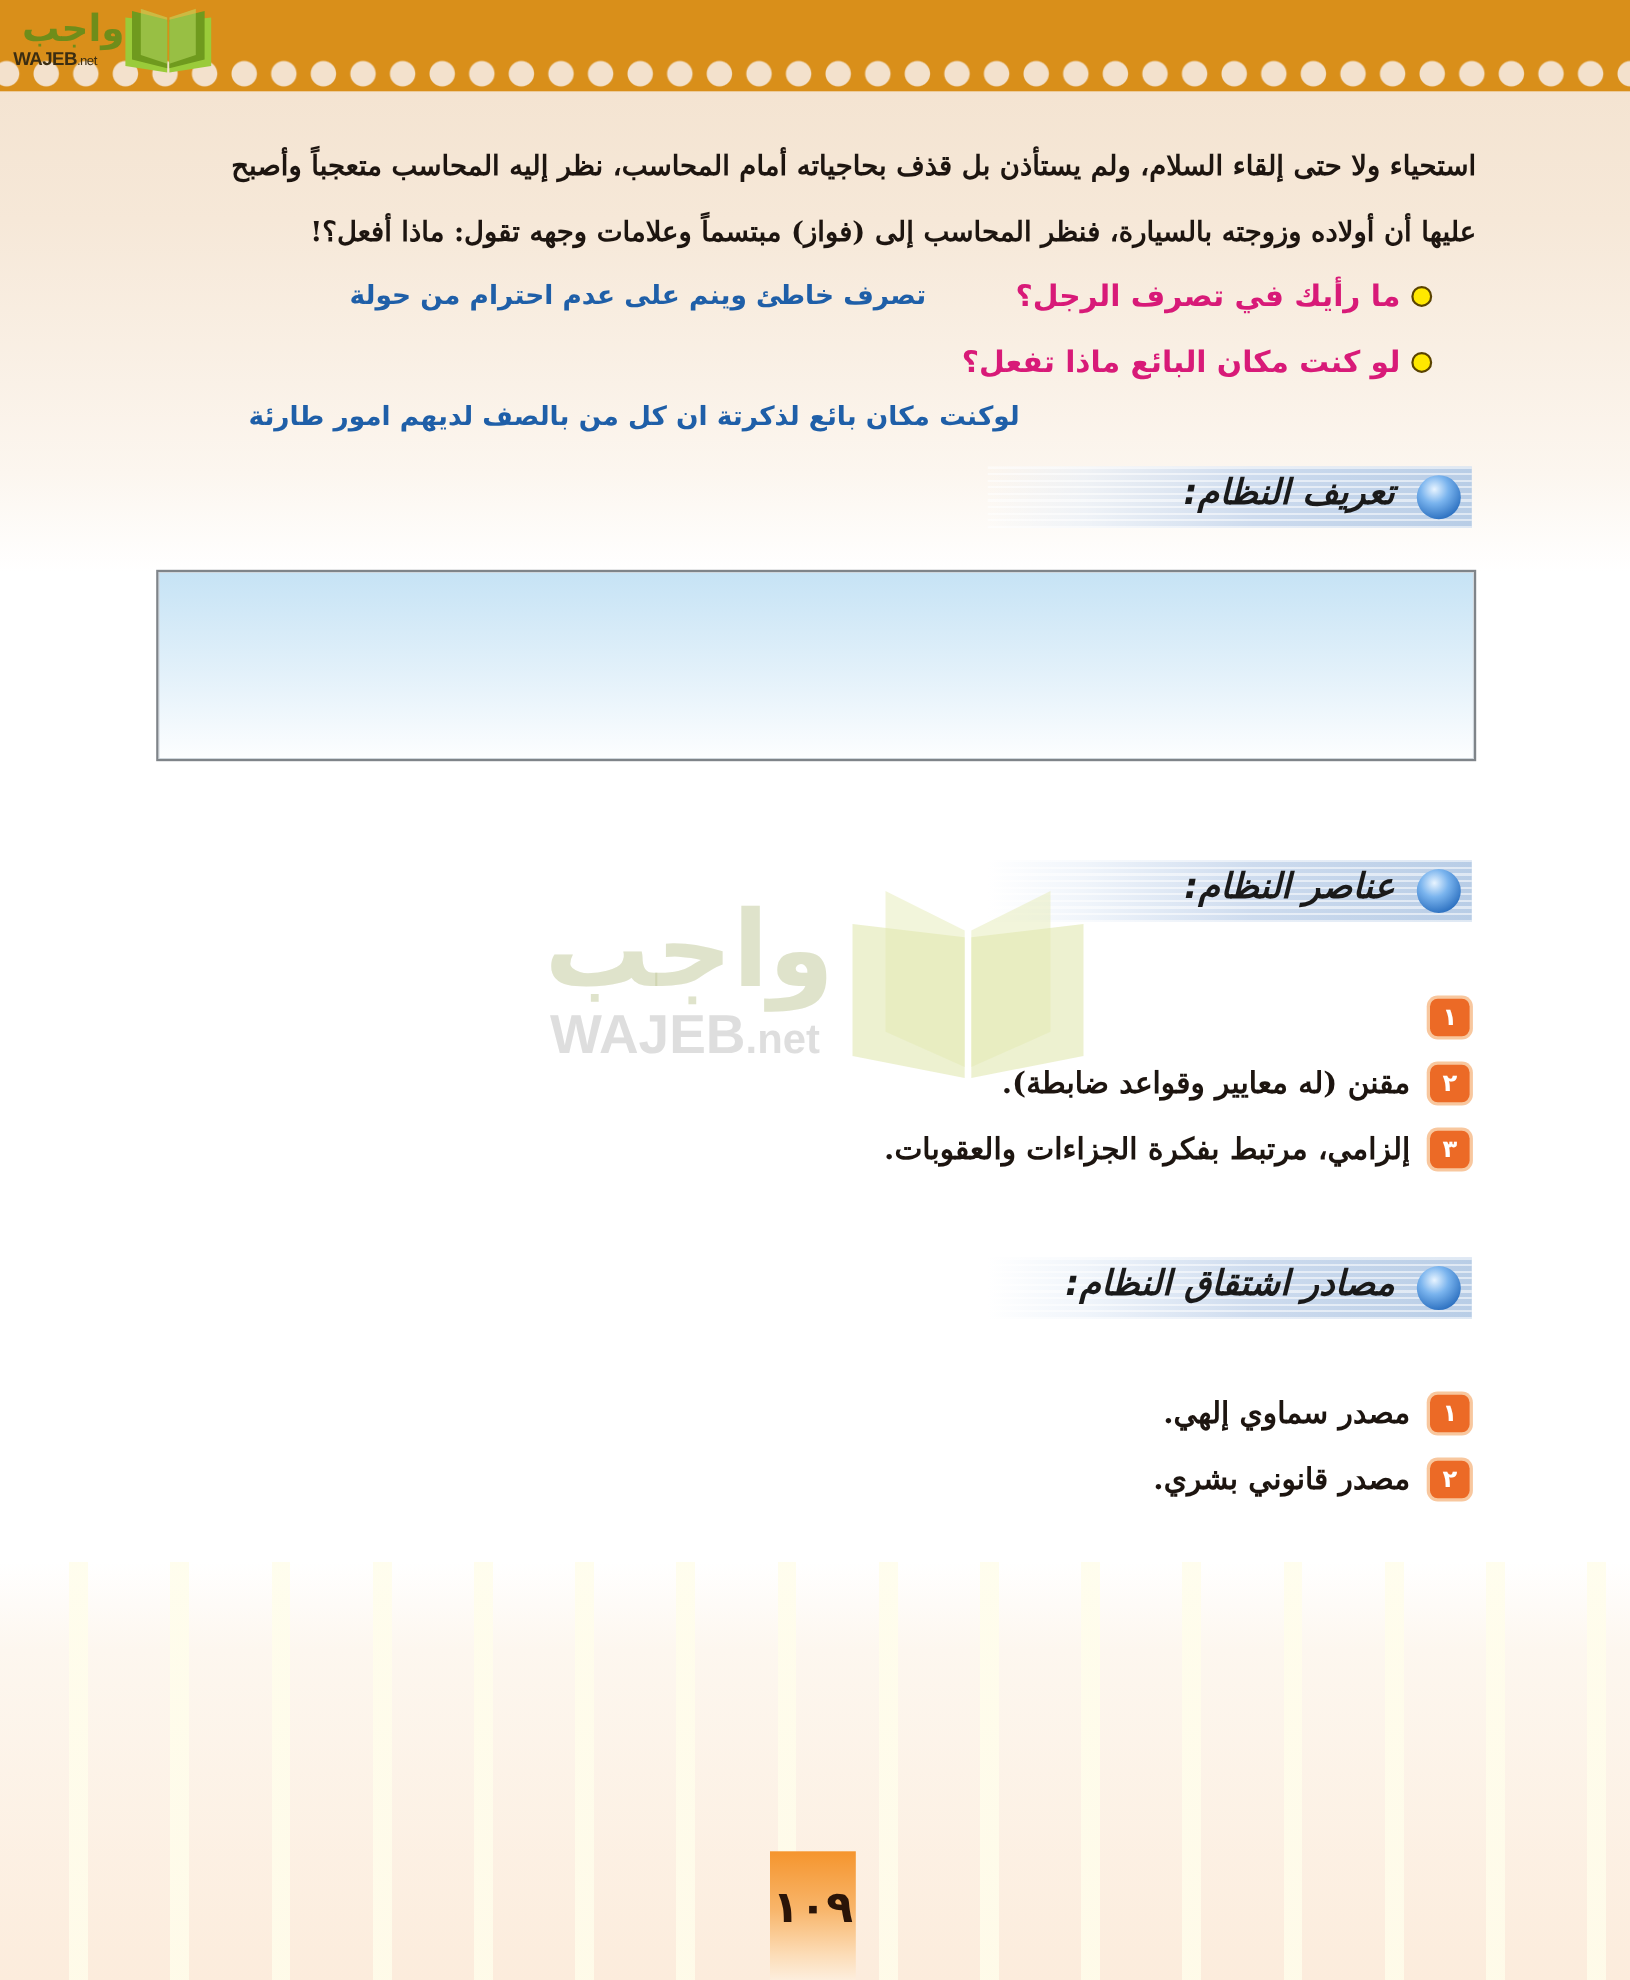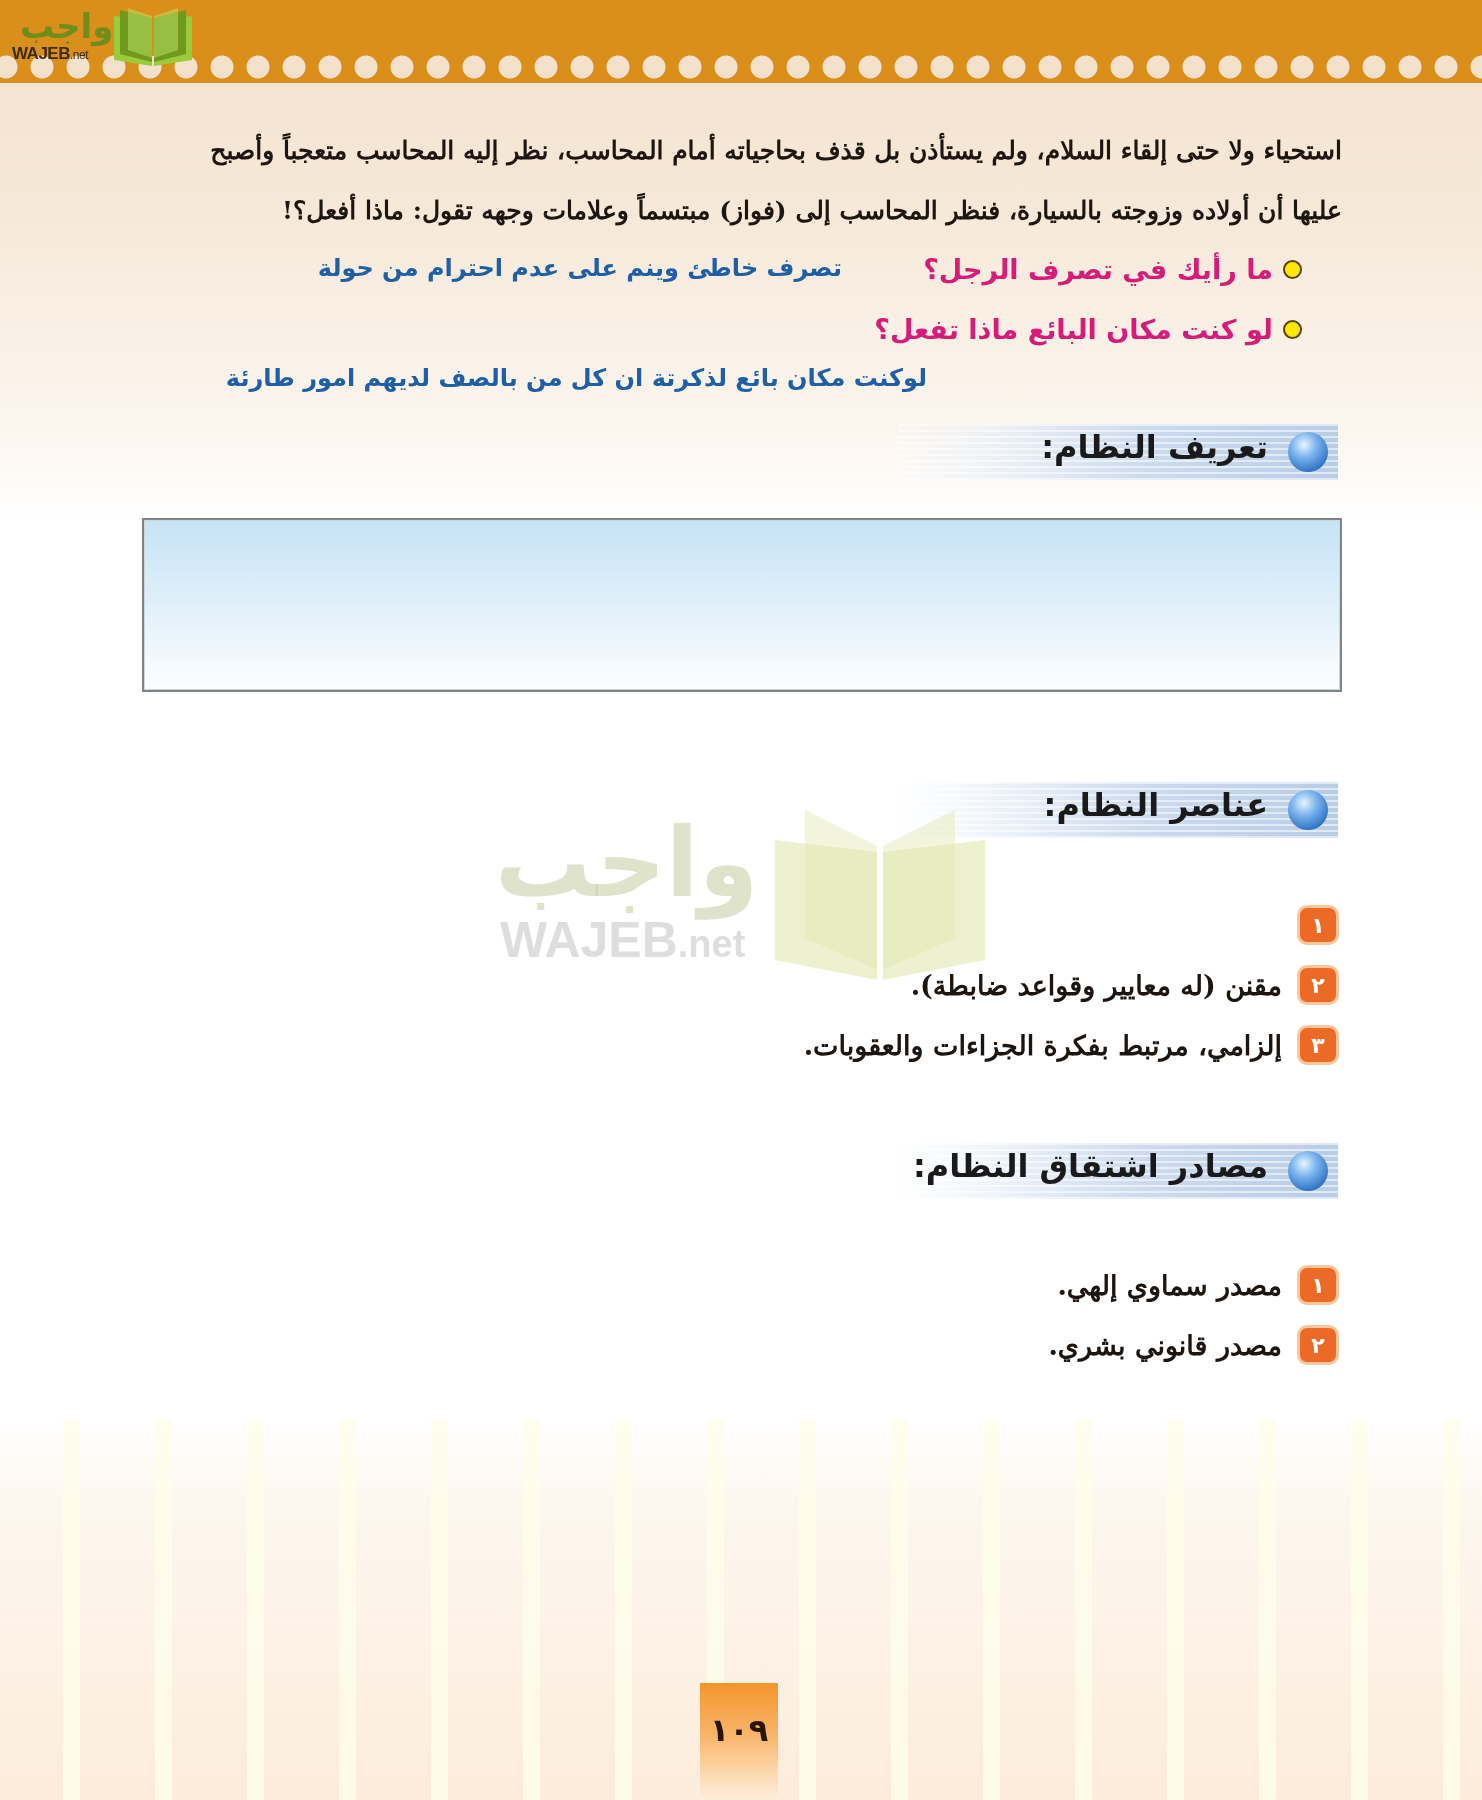--- a/index.html
+++ b/index.html
@@ -63,21 +63,21 @@
       background:
         repeating-linear-gradient(to bottom, rgba(255,255,255,0.55) 0px, rgba(255,255,255,0.55) 2px, transparent 2px, transparent 6px),
         linear-gradient(to left, #b8cde6 0%, #cddbee 45%, rgba(230,238,248,0.6) 80%, rgba(255,255,255,0) 100%);
     }
     .sec-ball {
       position: absolute; right: 10px; top: 8px; width: 40px; height: 40px; border-radius: 50%;
       background: radial-gradient(circle at 40% 32%, #e8f4ff 0%, #7ab4ee 35%, #1e64b8 85%, #0d4a96 100%);
     }
     .sec-title {
       position: absolute; right: 70px; top: 4px; font-size: 32px; font-weight: bold; color: #1a1a1a;
-      font-family: "DejaVu Sans", sans-serif; white-space: nowrap; direction: rtl;
+      font-family: "DejaVu Sans", sans-serif; white-space: nowrap; direction: rtl; font-style: italic;
     }
 
     
     .def-box {
       position: absolute; left: 142px; top: 518px; width: 1196px; height: 170px;
       border: 2px solid #7f8489; box-shadow: inset 0 0 0 1px #cfd6dc;
       background: linear-gradient(to bottom, #c6e3f5 0%, #e3f1fa 55%, #fdfeff 100%);
     }
     .def-line {
       position: absolute; right: 48px; font-size: 25px; font-weight: bold; color: #1d1510;
@@ -109,21 +109,21 @@
     }
     .wm-en small { font-size: 38px; }
     .wm-book { position: absolute; left: 270px; top: -5px; width: 230px; height: 170px; }
 
     
     .page-num {
       position: absolute; left: 700px; top: 1683px; width: 78px; height: 117px;
       background: linear-gradient(to bottom, #f5952e 0%, #f8b56a 45%, #fcdcb6 80%, #fdeedd 100%);
     }
     .page-num span {
-      position: absolute; left: 0; width: 78px; top: 28px; text-align: center; font-size: 32px; font-weight: bold; color: #2a1408;
+      position: absolute; left: 0; width: 78px; top: 28px; text-align: center; font-size: 40px; font-weight: bold; color: #2a1408;
       font-family: "DejaVu Sans", sans-serif; letter-spacing: 4px;
     }
   </style>
 </head>
 <body>
 
 <div class="stripes"></div>
 
 <div class="banner">
   <div class="dots"></div>

